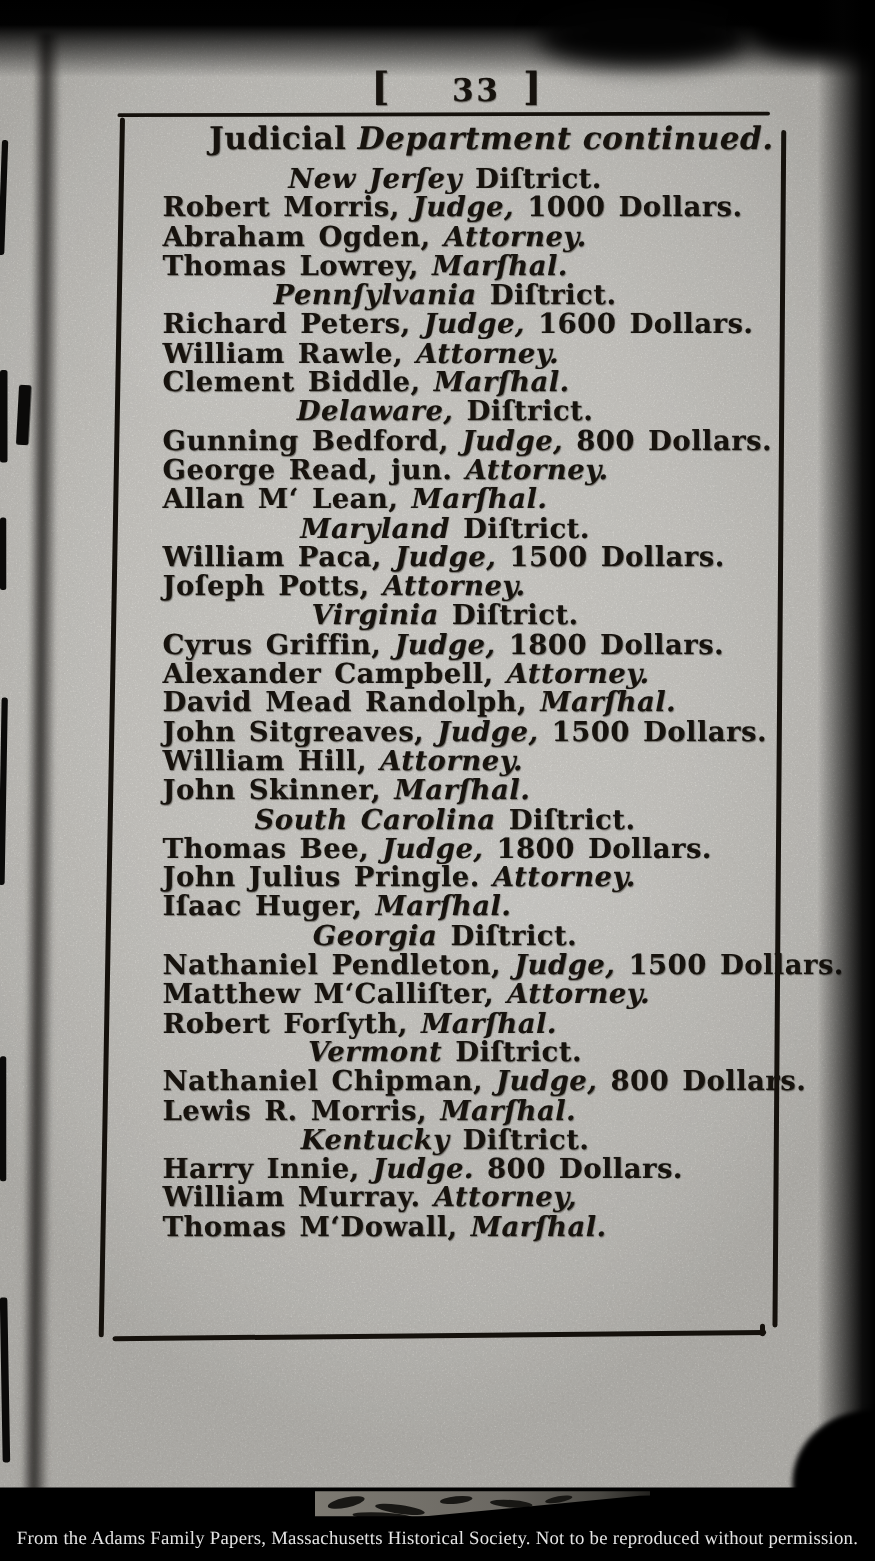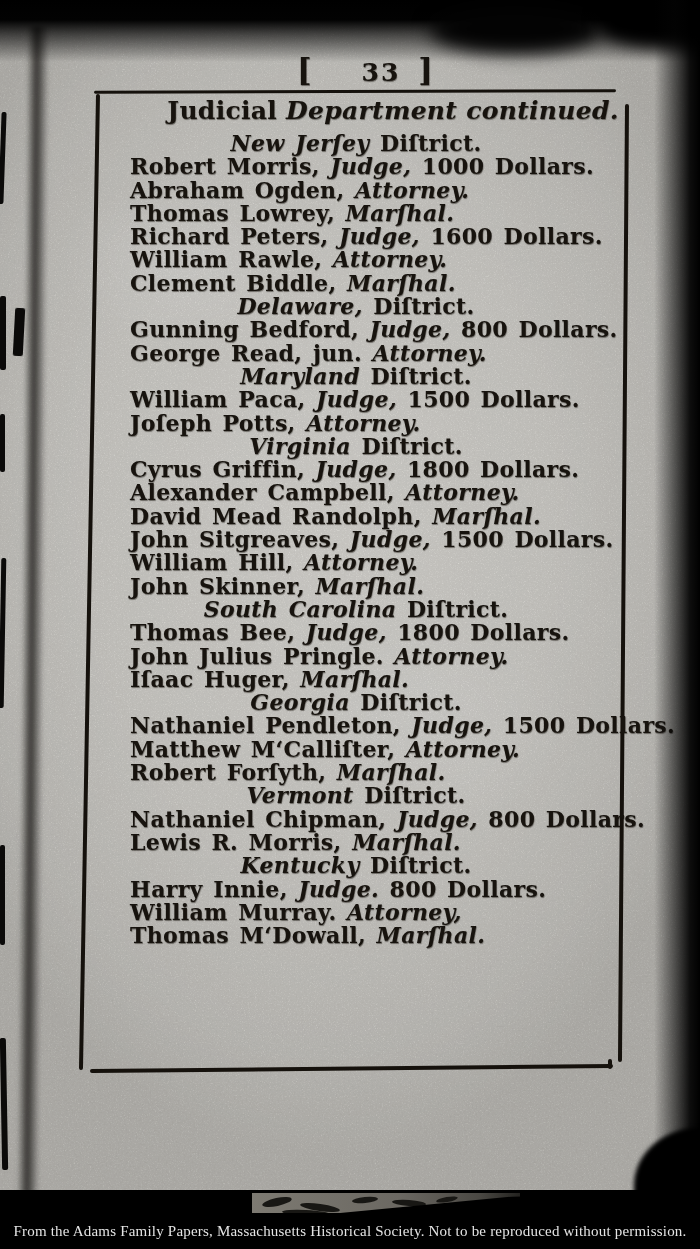--- a/index.html
+++ b/index.html
@@ -130,26 +130,28 @@
 
     <div class="heading">
       <span>Judicial</span><span> </span><span class="it">Department continued.</span>
     </div>
 
     <div class="lines">
         <div class="line district"><span class="it">New Jerſey </span><span class="rm">Diſtrict.</span></div>
         <div class="line entry"><span>Robert Morris, </span><span class="it">Judge, </span><span>1000 Dollars.</span></div>
         <div class="line entry"><span>Abraham Ogden, </span><span class="it">Attorney.</span></div>
         <div class="line entry"><span>Thomas Lowrey, </span><span class="it">Marſhal.</span></div>
+        <div class="line district"><span class="it">Pennſylvania </span><span class="rm">Diſtrict.</span></div>
         <div class="line entry"><span>Richard Peters, </span><span class="it">Judge, </span><span>1600 Dollars.</span></div>
         <div class="line entry"><span>William Rawle, </span><span class="it">Attorney.</span></div>
         <div class="line entry"><span>Clement Biddle, </span><span class="it">Marſhal.</span></div>
         <div class="line district"><span class="it">Delaware, </span><span class="rm">Diſtrict.</span></div>
         <div class="line entry"><span>Gunning Bedford, </span><span class="it">Judge, </span><span>800 Dollars.</span></div>
         <div class="line entry"><span>George Read, jun. </span><span class="it">Attorney.</span></div>
+        <div class="line entry"><span>Allan M‘ Lean, </span><span class="it">Marſhal.</span></div>
         <div class="line district"><span class="it">Maryland </span><span class="rm">Diſtrict.</span></div>
         <div class="line entry"><span>William Paca, </span><span class="it">Judge, </span><span>1500 Dollars.</span></div>
         <div class="line entry"><span>Joſeph Potts, </span><span class="it">Attorney.</span></div>
         <div class="line district"><span class="it">Virginia </span><span class="rm">Diſtrict.</span></div>
         <div class="line entry"><span>Cyrus Griffin, </span><span class="it">Judge, </span><span>1800 Dollars.</span></div>
         <div class="line entry"><span>Alexander Campbell, </span><span class="it">Attorney.</span></div>
         <div class="line entry"><span>David Mead Randolph, </span><span class="it">Marſhal.</span></div>
         <div class="line entry"><span>John Sitgreaves, </span><span class="it">Judge, </span><span>1500 Dollars.</span></div>
         <div class="line entry"><span>William Hill, </span><span class="it">Attorney.</span></div>
         <div class="line entry"><span>John Skinner, </span><span class="it">Marſhal.</span></div>

